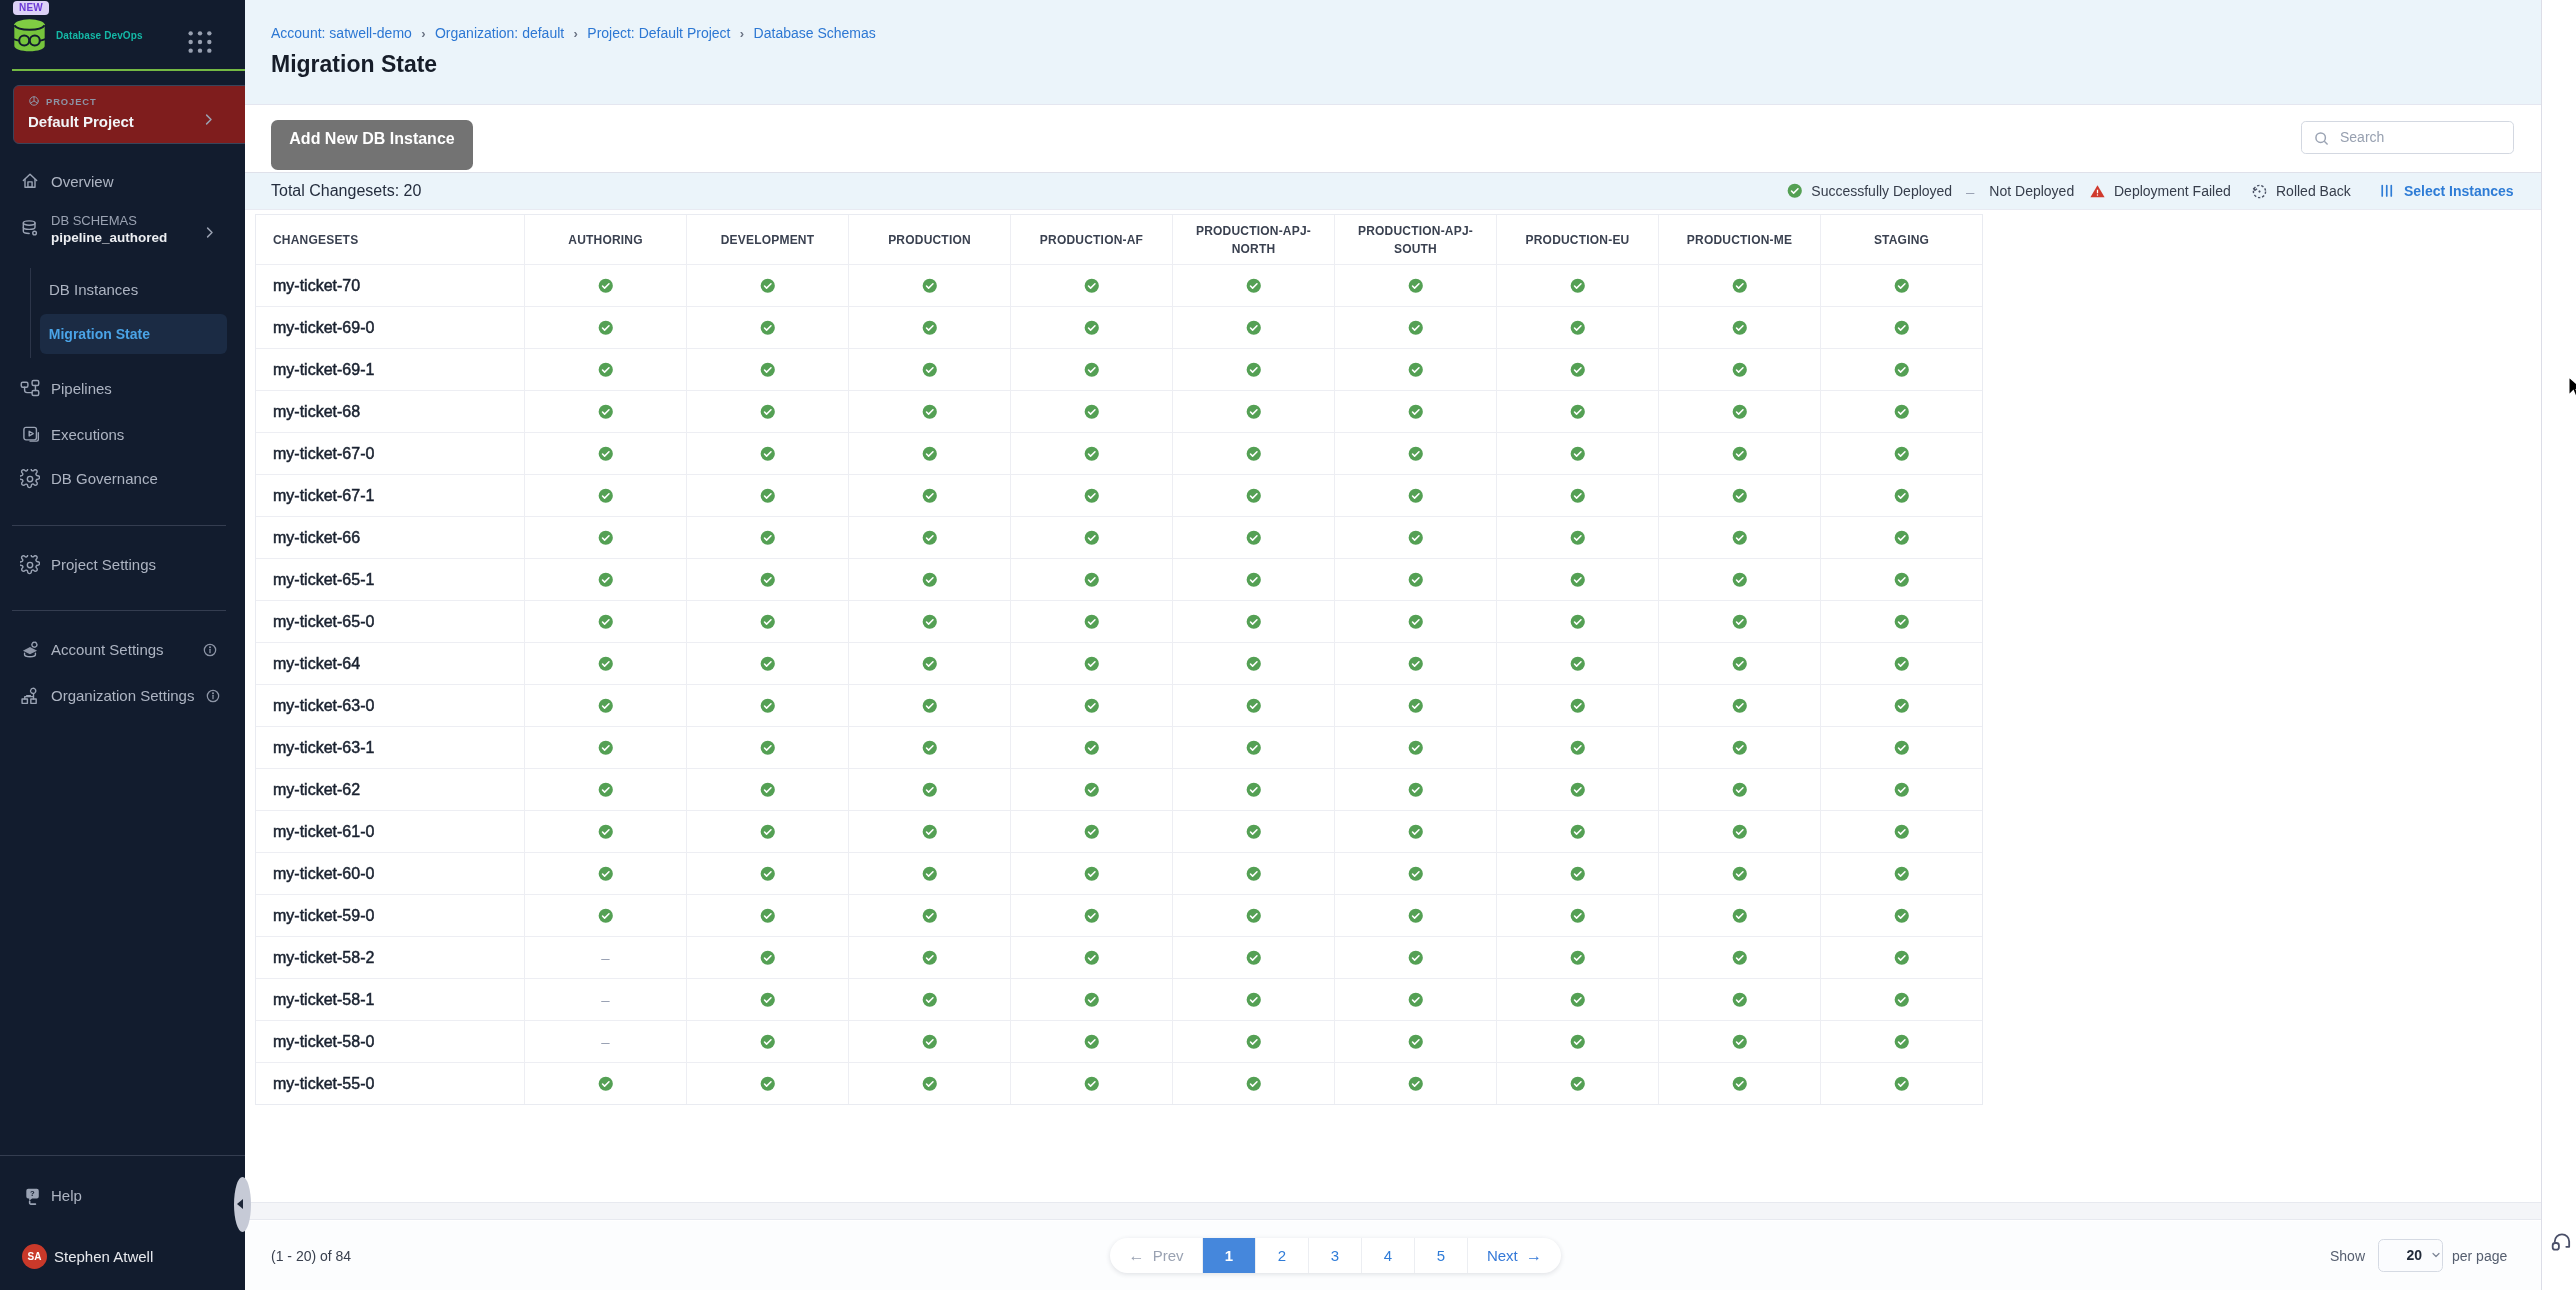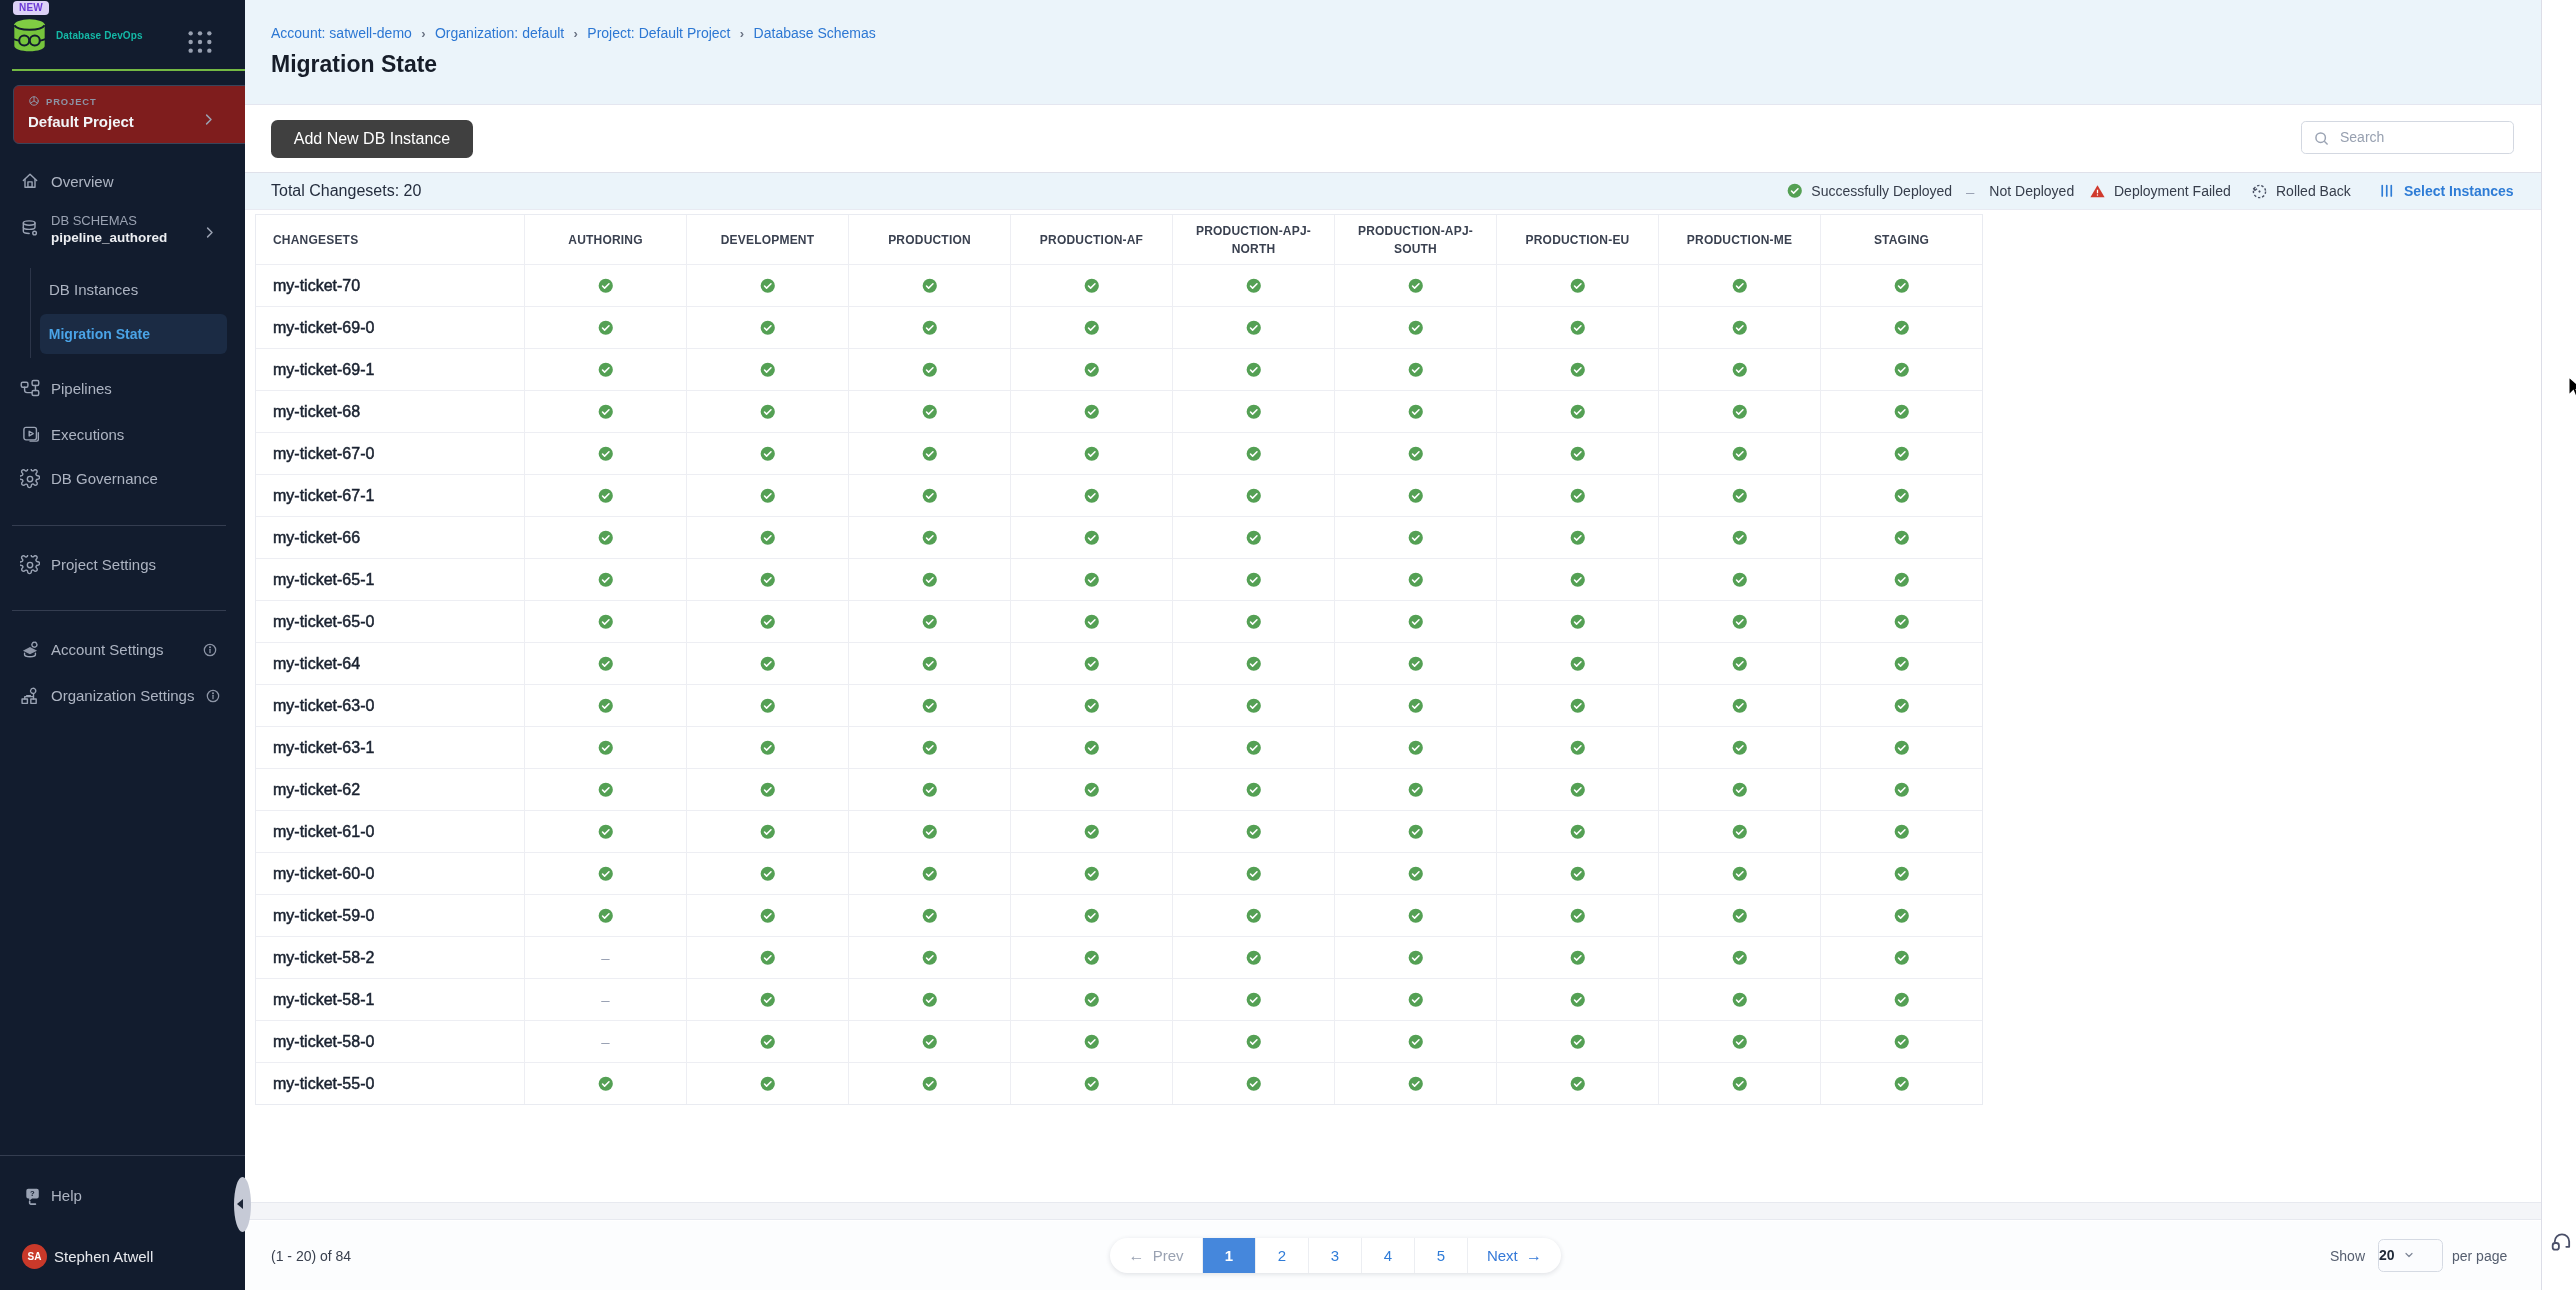--- a/index.html
+++ b/index.html
@@ -27,22 +27,22 @@
   border-radius:50%;z-index:5}
 #htri{position:absolute;left:237px;top:1199px;width:0;height:0;border:5.4px solid transparent;
   border-right:6.7px solid #1d2637;border-left:none;z-index:6}
 #ava{position:absolute;left:22px;top:1244px;width:25px;height:25px;border-radius:50%;
   background:#c9392a;color:#fff;font-size:10px;font-weight:700;text-align:center;line-height:25px}
 #content{position:absolute;left:245px;top:0;width:2296px;height:1291px;background:#fff}
 #hband{position:absolute;left:0;top:0;width:2296px;height:105px;background:#ebf4fa;border-bottom:1.3px solid #e4e6f0}
 #crumbs{position:absolute;left:26px;top:25px;font-size:14px;color:#2c77d3;white-space:nowrap}
 #crumbs .sepc{color:#6a7383;font-size:13px;font-weight:700;margin:0 9.4px}
 #title{position:absolute;left:26px;top:51px;font-size:23px;font-weight:700;color:#161d29}
-#addbtn{position:absolute;left:26px;top:120px;width:202px;height:38px;background:#404040;
-  border-radius:6.7px;color:#fff;font-size:16px;font-weight:400;text-align:center;line-height:38px}
+#addbtn{position:absolute;left:26px;top:120px;width:202px;height:50px;background:#737373;
+  border-radius:6.7px;color:#fff;font-size:16px;font-weight:700;text-align:center;line-height:38px}
 #search{position:absolute;left:2056px;top:121px;width:213px;height:33px;border:1.3px solid #d3d8e1;
   border-radius:4.7px;background:#fff}
 #search svg{position:absolute;left:10.8px;top:8px}
 #search span{position:absolute;left:38px;top:7.4px;font-size:14px;color:#97a0b0}
 #legend{position:absolute;left:0;top:172px;width:2296px;height:38px;background:#ebf4fa;border-top:1.3px solid #dfe1ea;border-bottom:1.3px solid #e8eaf2}
 #totchg{position:absolute;left:26px;top:9.4px;font-size:16px;font-weight:400;color:#242d3e}
 .litem{position:absolute;top:0;height:36px;display:flex;align-items:center}
 .ltx{font-size:14px;color:#363d4b}
 .chk{display:inline-flex;width:15.5px;height:15.5px}
 .dsh{color:#9aa2b4;font-size:15px}
@@ -63,21 +63,21 @@
 #pill{position:absolute;left:865px;top:17px;height:35px;background:#fff;border-radius:17.5px;
   display:flex;box-shadow:0 1.3px 5.4px rgba(40,50,70,.14);overflow:hidden}
 .pbtn{height:35px;display:flex;align-items:center;justify-content:center;font-size:15px}
 .prev{width:92px;color:#9aa2b2}
 .pnum{width:53px;color:#2f7cd8;border-left:1px solid #eceef2}
 .pnum.act{background:#4587dc;color:#fff;font-weight:600}
 .next{width:94px;color:#3579d8;border-left:1px solid #eceef2}
 .arr{font-size:16px}
 #showl{position:absolute;left:2085px;top:27px;font-size:14px;color:#555e6f}
 #showsel{position:absolute;left:2133px;top:17.5px;width:65px;height:33px;border:1.3px solid #d5dae3;
-  border-radius:5.4px;background:#fbfcfe;display:flex;align-items:center;justify-content:flex-start;
+  border-radius:5.4px;background:#fbfcfe;display:flex;align-items:center;justify-content:flex-end;
   font-size:14px;color:#222b3a;font-weight:600}
 #perp{position:absolute;left:2207px;top:27px;font-size:14px;color:#555e6f}
 #rgut{position:absolute;left:2541px;top:0;width:35px;height:1291px;background:#fff;
   border-left:1.3px solid #dcdde7}
 #cursor{position:absolute;left:2567px;top:375px}
 #hset{position:absolute;left:2550px;top:1231px}
 </style></head>
 <body>
 <div id="side">
 <div id="newb">NEW</div>

